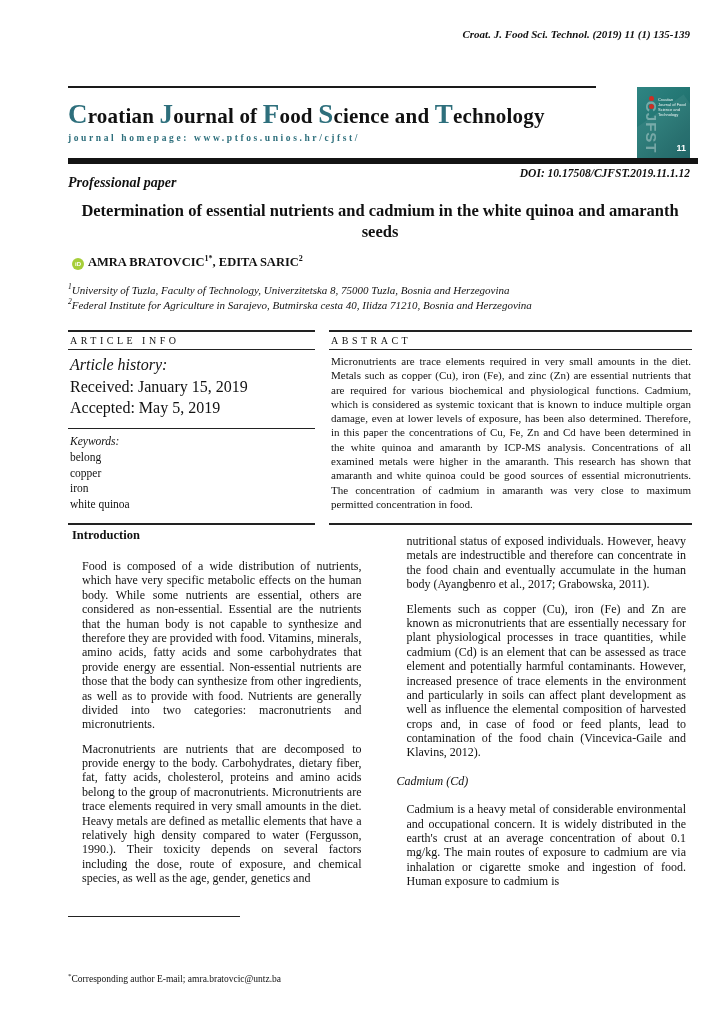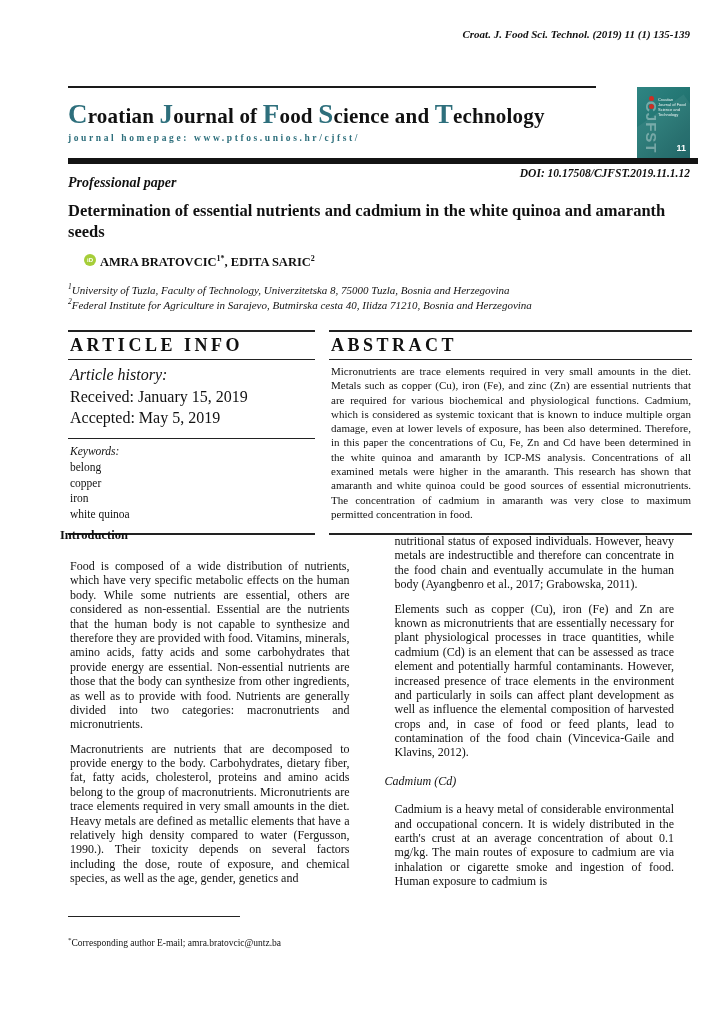--- a/index.html
+++ b/index.html
@@ -29,48 +29,48 @@
   .cover .acronym{position:absolute;left:6px;top:14px;font-family:"Liberation Sans",sans-serif;font-weight:bold;font-size:15px;color:rgba(255,255,255,0.35);writing-mode:vertical-rl;letter-spacing:1px;}
   .cover .vol{position:absolute;right:4px;bottom:5px;font-family:"Liberation Sans",sans-serif;font-weight:bold;font-size:9px;color:#ffffff;}
 
   .thick-bar{left:68px;top:158px;width:630px;height:6px;background:#141414;}
 
   .paper-type{left:68px;top:175px;font-size:14px;font-weight:bold;font-style:italic;}
   .doi{top:167px;right:34px;font-size:11.5px;font-weight:bold;font-style:italic;}
 
   .article-title{left:68px;top:200px;width:624px;font-size:16.5px;font-weight:bold;line-height:1.28;}
 
-  .authors{left:84px;top:254px;font-size:12.5px;font-weight:bold;display:flex;align-items:flex-start;gap:4px;}
+  .authors{left:72px;top:254px;font-size:12.5px;font-weight:bold;display:flex;align-items:flex-end;gap:4px;}
   .orcid{display:inline-flex;width:12px;height:12px;border-radius:50%;background:#a6ce39;color:#fff;
          font-family:"Liberation Sans",sans-serif;font-size:6px;font-weight:bold;align-items:center;justify-content:center;}
   .authors sup{font-size:8px;}
 
   .affiliations{left:68px;top:282px;font-size:11px;font-style:italic;line-height:1.32;}
   .affiliations sup{font-size:7.5px;}
 
   
   .info-box{left:68px;top:330px;width:624px;display:grid;grid-template-columns:247px 1fr;column-gap:14px;}
   .info-col{border-top:2.5px solid #222;border-bottom:2.5px solid #222;display:flex;flex-direction:column;}
-  .col-heading{font-size:18px;font-weight:bold;letter-spacing:3.5px;padding:3px 0 3px 2px;border-bottom:1.5px solid #222;}
+  .col-heading{font-size:10px;font-weight:normal;letter-spacing:3.5px;padding:3px 0 3px 2px;border-bottom:1.5px solid #222;}
   .ai-history{font-size:16px;line-height:1.35;padding:4px 0 9px 2px;border-bottom:1.5px solid #222;}
   .ai-history .lbl{font-style:italic;}
   .ai-keywords{font-size:11.5px;line-height:1.38;padding:5px 0 10px 2px;flex:1;}
   .ai-keywords .lbl{font-style:italic;}
   .abstract-text{font-size:11px;line-height:1.3;text-align:justify;padding:4px 1px 8px 2px;}
 
   
-  .body-cols{left:60px;top:524px;width:624px;display:grid;grid-template-columns:1fr 1fr;column-gap:25px;
+  .body-cols{left:72px;top:524px;width:624px;display:grid;grid-template-columns:1fr 1fr;column-gap:25px;
              font-size:12px;line-height:1.2;text-align:justify;}
   .body-cols p{margin:10px;}
   .intro-heading{font-size:12.5px;font-weight:bold;margin:4px 0 16px 0;text-align:left;}
   .subheading{font-style:italic;margin:14px 0 14px 0 !important;text-align:left;}
 
   
   .footnote-rule{left:68px;top:916px;width:172px;border-top:1.5px solid #222;height:0;}
-  .footnote{left:68px;top:936px;font-size:9.5px;}
+  .footnote{left:68px;top:972px;font-size:9.5px;}
   .footnote sup{font-size:7px;}
   .footnote a{color:#111;text-decoration:none;}
 </style>
 </head>
 <body>
 
 <div class="abs running-head">Croat. J. Food Sci. Technol. (2019) 11 (1) 135-139</div>
 
 <div class="abs masthead">
   <div class="masthead-title">
@@ -88,21 +88,21 @@
   <div class="cover-title">Croatian Journal of Food Science and Technology</div>
   <div class="acronym">CJFST</div>
   <div class="vol">11</div>
 </div>
 
 <div class="abs thick-bar"></div>
 
 <div class="abs paper-type">Professional paper</div>
 <div class="abs doi">DOI: 10.17508/CJFST.2019.11.1.12</div>
 
-<h1 class="abs article-title" style="margin:0;">Determination of essential nutrients and cadmium in the white quinoa and amaranth seeds</h1>
+<h1 class="abs article-title" style="margin:0;text-align:center;">Determination of essential nutrients and cadmium in the white quinoa and amaranth seeds</h1>
 
 <div class="abs authors">
   <span class="orcid">iD</span>
   <span><span>AMRA BRATOVCIC</span><sup>1*</sup><span>, EDITA SARIC</span><sup>2</sup></span>
 </div>
 
 <div class="abs affiliations">
   <div><sup>1</sup><span>University of Tuzla, Faculty of Technology, Univerzitetska 8, 75000 Tuzla, Bosnia and Herzegovina</span></div>
   <div><sup>2</sup><span>Federal Institute for Agriculture in Sarajevo, Butmirska cesta 40, Ilidza 71210, Bosnia and Herzegovina</span></div>
 </div>

